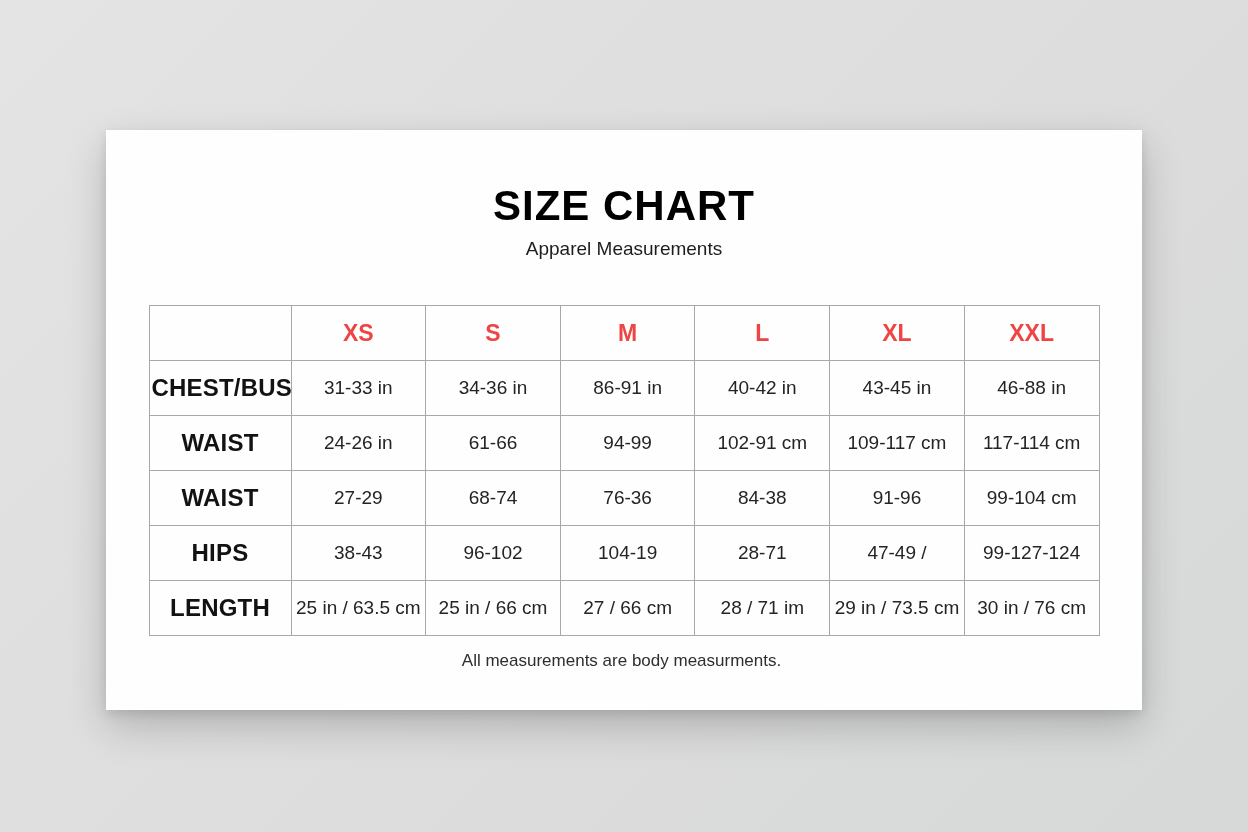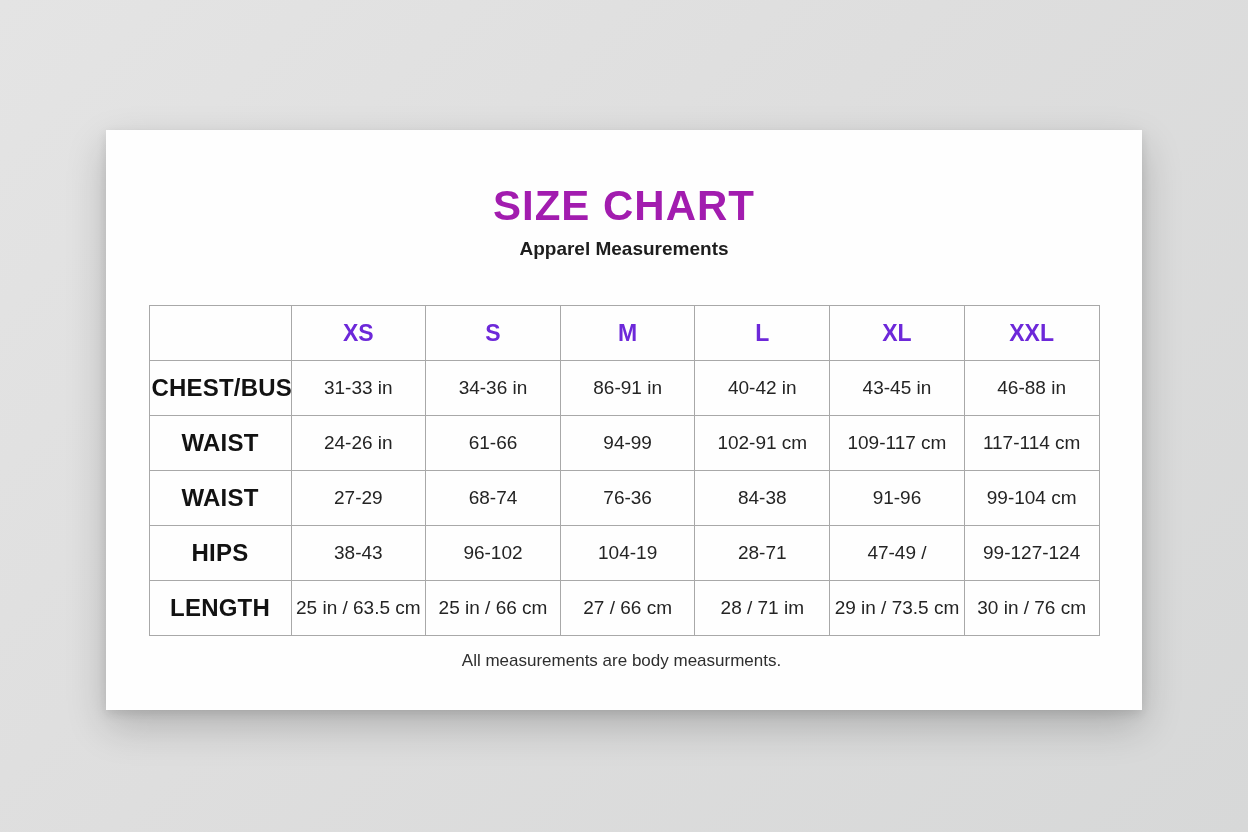--- a/index.html
+++ b/index.html
@@ -20,27 +20,27 @@
     background: #fefefe;
     box-shadow: 0 16px 38px rgba(0,0,0,0.20), 0 4px 10px rgba(0,0,0,0.10);
   }
   .title {
     margin: 52px 0 0 0;
     text-align: center;
     font-size: 42px;
     line-height: 1.12;
     font-weight: 800;
     letter-spacing: 1px;
-    color: #a21caf;
+    color: #000000;
   }
   .subtitle {
     margin: 9px 0 0 0;
     text-align: center;
     font-size: 19px;
-    font-weight: 700;
+    font-weight: 400;
     color: #1d1d1d;
   }
   table.size-table {
     margin: 45px auto 0 auto;
     width: 951px;
     border-collapse: collapse;
     table-layout: fixed;
   }
   table.size-table col.label-col { width: 142px; }
   table.size-table th,
@@ -49,21 +49,21 @@
     height: 54px;
     text-align: center;
     vertical-align: middle;
     padding: 0 2px;
     overflow: hidden;
     white-space: nowrap;
   }
   table.size-table thead th {
     font-size: 23px;
     font-weight: 700;
-    color: #6d28d9;
+    color: #ef4444;
   }
   table.size-table th.rowlabel {
     font-size: 24px;
     font-weight: 700;
     color: #121212;
     letter-spacing: 0.2px;
   }
   table.size-table td {
     font-size: 19px;
     font-weight: 400;

